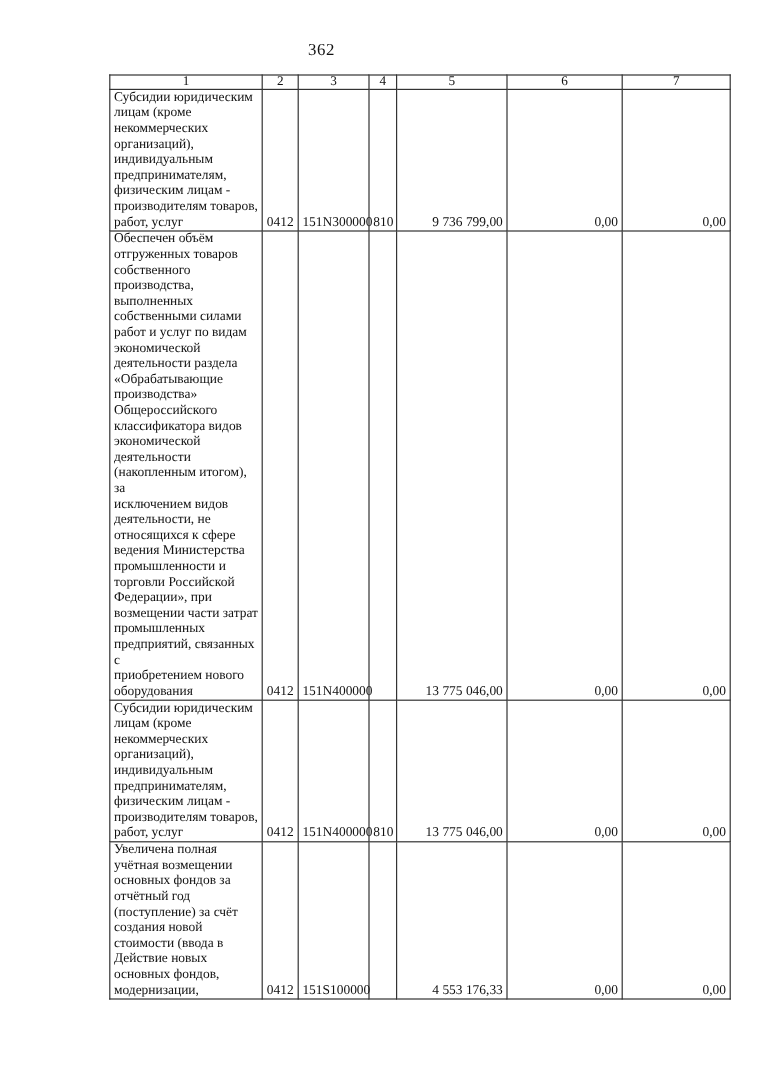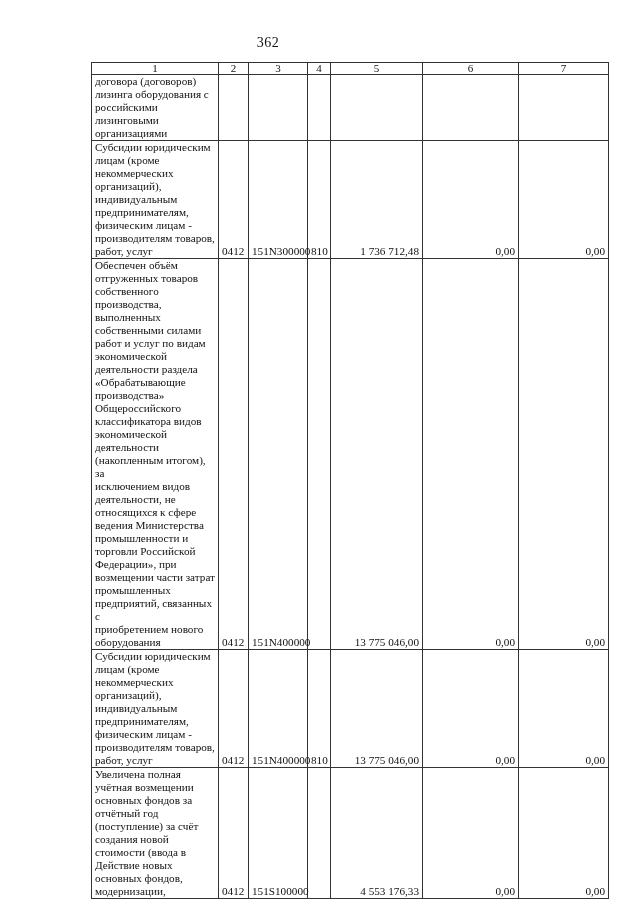--- a/index.html
+++ b/index.html
@@ -19,21 +19,21 @@
   }
   table.budget td, table.budget th {
     border: 1px solid #333; padding: 0 3px; vertical-align: bottom;
     font-weight: normal;
   }
   table.budget th { height: 11px; line-height: 11px; text-align: center; font-size: 11px; padding: 0; }
   col.c1 { width: 127px; } col.c2 { width: 30px; } col.c3 { width: 59px; } col.c4 { width: 23px; }
   col.c5 { width: 92px; } col.c6 { width: 96px; } col.c7 { width: 90px; }
   td.desc { text-align: left; white-space: pre-line; }
   td.num { text-align: right; white-space: nowrap; padding-right: 1px; }
-  td.code { white-space: nowrap; padding: 0 1px; }
+  td.code { text-align: center; white-space: nowrap; padding: 0 1px; }
 </style>
 </head>
 <body>
 
 <div class="page-number">362</div>
 
 <table class="budget">
   <colgroup>
     <col class="c1">
       <col class="c2">
@@ -49,46 +49,33 @@
       <th>2</th>
       <th>3</th>
       <th>4</th>
       <th>5</th>
       <th>6</th>
       <th>7</th>
     </tr>
   </thead>
   <tbody>
     <tr>
-      <td class="desc">договора (договоров)
-лизинга оборудования с
-российскими
-лизинговыми
-организациями</td>
-      <td class="code"></td>
-      <td class="code"></td>
-      <td class="code"></td>
-      <td class="num"></td>
-      <td class="num"></td>
-      <td class="num"></td>
-    </tr>
-    <tr>
       <td class="desc">Субсидии юридическим
 лицам (кроме
 некоммерческих
 организаций),
 индивидуальным
 предпринимателям,
 физическим лицам -
 производителям товаров,
 работ, услуг</td>
       <td class="code">0412</td>
       <td class="code">151N300000</td>
       <td class="code">810</td>
-      <td class="num">1 736 712,48</td>
+      <td class="num">9 736 799,00</td>
       <td class="num">0,00</td>
       <td class="num">0,00</td>
     </tr>
     <tr>
       <td class="desc">Обеспечен объём
 отгруженных товаров
 собственного
 производства,
 выполненных
 собственными силами

